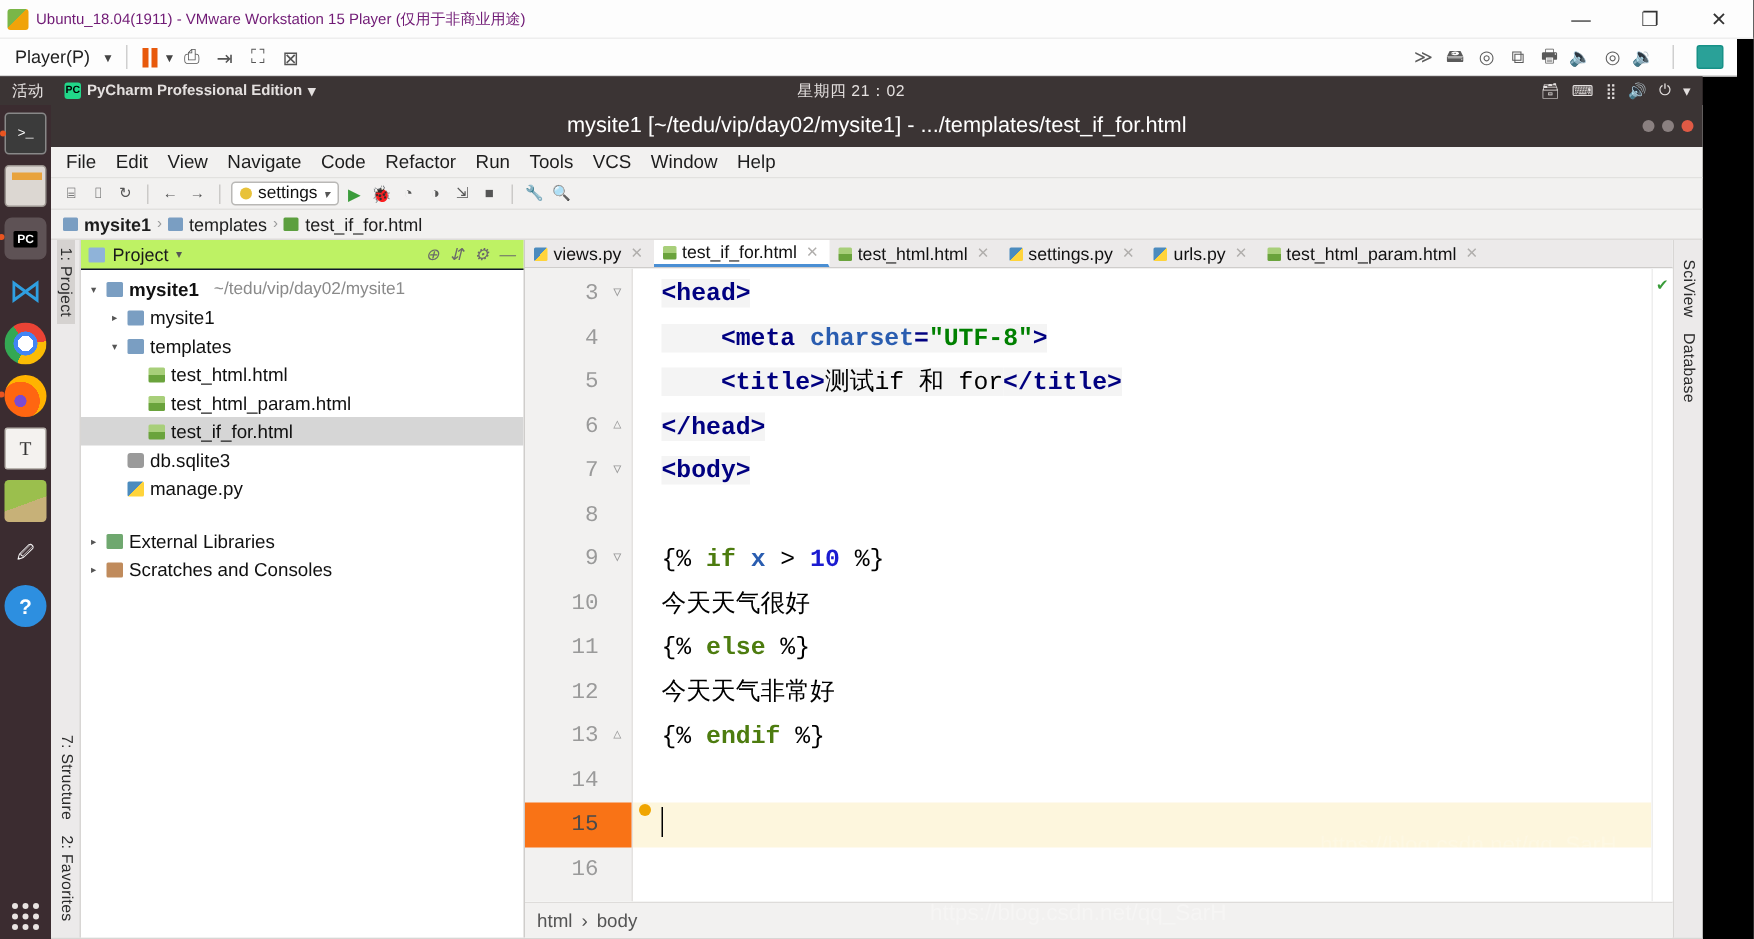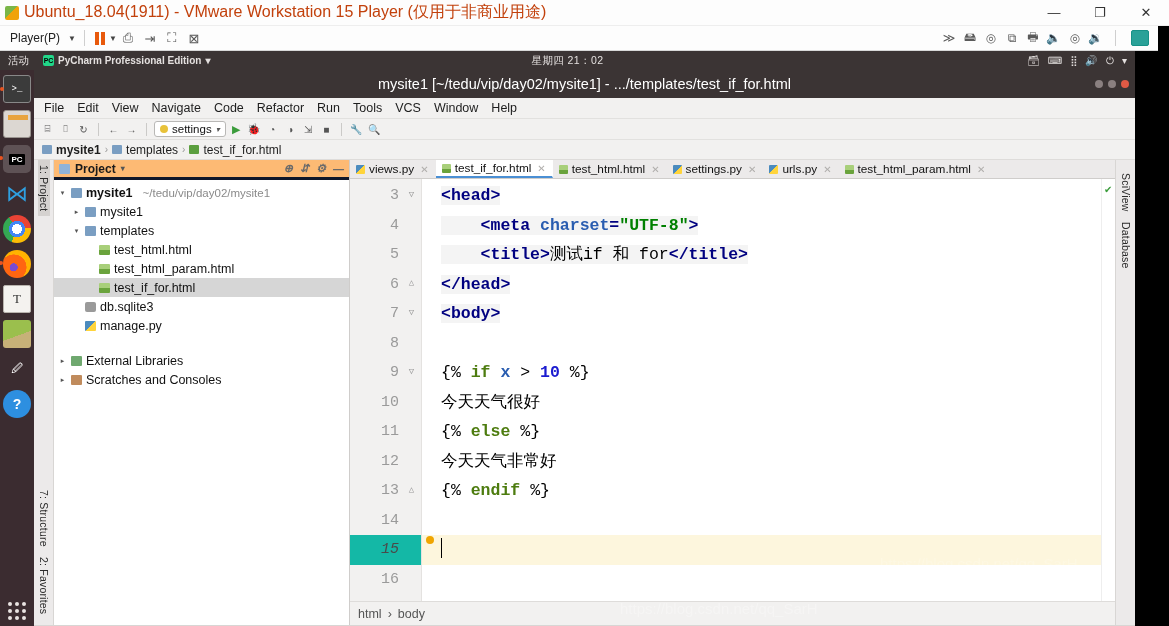--- a/index.html
+++ b/index.html
@@ -14,21 +14,21 @@
   .vm-title {
     position:absolute; left:0; top:0; width:1169px; height:26px;
     background:#fdfdfd; border-bottom:1px solid #eee;
     display:flex; align-items:center;
   }
   .vm-title-ico {
     width:14px;height:14px;margin-left:5px;margin-right:5px;
     background:linear-gradient(135deg,#7ab648 0%,#7ab648 45%,#f0a30a 45%,#f0a30a 100%);
     border-radius:2px; flex:none;
   }
-  .vm-title-text { font-size:16px; color:#c2410c; white-space:nowrap; }
+  .vm-title-text { font-size:10px; color:#701a75; white-space:nowrap; }
   .vm-wbtns { margin-left:auto; display:flex; align-items:center; height:26px; }
   .vm-wbtn { width:46px;height:26px;display:flex;align-items:center;justify-content:center;
              font-size:13px;color:#333; }
 
   .vm-toolbar {
     position:absolute; left:0; top:26px; width:1158px; height:25px;
     background:#fdfdfd; border-bottom:1px solid #d8d8d8;
     display:flex; align-items:center; padding:0 6px;
   }
   .vm-player { font-size:12px;color:#222; padding:0 4px; }
@@ -128,22 +128,22 @@
   .strip{width:20px;background:#eceaea;border-right:1px solid #d8d6d4;
          display:flex;flex-direction:column;align-items:center;position:relative;}
   .strip-tab{writing-mode:vertical-rl;font-size:10.5px;color:#2b2b2b;padding:5px 0;
              white-space:nowrap;letter-spacing:.2px;}
   .strip-tab.active{background:#d5d2d0;}
   .strip-bot{position:absolute;bottom:6px;left:0;width:20px;display:flex;
              flex-direction:column;align-items:center;}
 
   
   .proj{width:296px;background:#fff;border-right:1px solid #cfcdcb;display:flex;flex-direction:column;}
-  .proj-head{height:20px;background:#fdba74;display:flex;align-items:center;
-             padding:0 5px;gap:5px;border-bottom:3px solid #0f172a;font-size:12px;color:#1b1b1b;font-weight:bold;}
+  .proj-head{height:20px;background:#bef264;display:flex;align-items:center;
+             padding:0 5px;gap:5px;border-bottom:1px solid #0f172a;font-size:12px;color:#1b1b1b;}
   .proj-head .phico{width:11px;height:10px;background:#8fb3d9;border-radius:1px;}
   .proj-head .phr{margin-left:auto;display:flex;gap:7px;color:#6a6a6a;font-size:11px;align-items:center;}
   .tree{flex:1;padding-top:3px;font-size:12.5px;color:#111;overflow:hidden;}
   .trow{height:19px;display:flex;align-items:center;gap:4px;padding-left:4px;white-space:nowrap;}
   .trow.sel{background:#d6d6d6;}
   .arrow{width:9px;font-size:7px;color:#555;text-align:center;flex:none;}
   .arrow.blank{color:transparent;}
   .ti{width:11px;height:10px;flex:none;border-radius:1px;}
   .ti.folder{background:#7a9ec2;}
   .ti.html{background:linear-gradient(180deg,#a8cf7a 0 50%,#6aa33c 50% 100%);}
@@ -162,21 +162,21 @@
        white-space:nowrap;border-right:1px solid transparent;}
   .tab.active{background:#fff;border-bottom:2px solid #4a8fd4;}
   .tab .x{color:#b0aeac;font-size:10px;margin-left:2px;}
   .tab .ti{width:9px;height:9px;}
 
   .codewrap{flex:1;display:flex;position:relative;overflow:hidden;background:#fff;}
   .gutter{width:72px;background:#f2f1f0;border-right:1px solid #e4e2e0;
           text-align:right;padding-top:2px;flex:none;position:relative;}
   .gl{height:29.5px;line-height:29.5px;font-size:15px;color:#9a9a9a;
       font-family:"Liberation Mono",monospace;padding-right:22px;}
-  .gl.cur{color:#4a4a4a;background:#14b8a6;font-style:italic;}
+  .gl.cur{color:#4a4a4a;background:#f97316;}
   .fold{position:absolute;right:4px;width:11px;height:11px;color:#9a9a9a;font-size:9px;
         display:flex;align-items:center;justify-content:center;}
   .code{flex:1;padding-top:2px;position:relative;font-family:"Liberation Mono",monospace;
         font-size:16.5px;min-width:0;overflow:hidden;}
   .cl{height:29.5px;line-height:29.5px;white-space:pre;padding-left:19px;}
   .cl.cur{background:#fdf6dd;}
   .tag{color:#000080;font-weight:bold;}
   .attr{color:#2a5db0;font-weight:bold;}
   .str{color:#008000;font-weight:bold;}
   .djk{color:#4d7c0f;font-weight:bold;text-align:center;}

